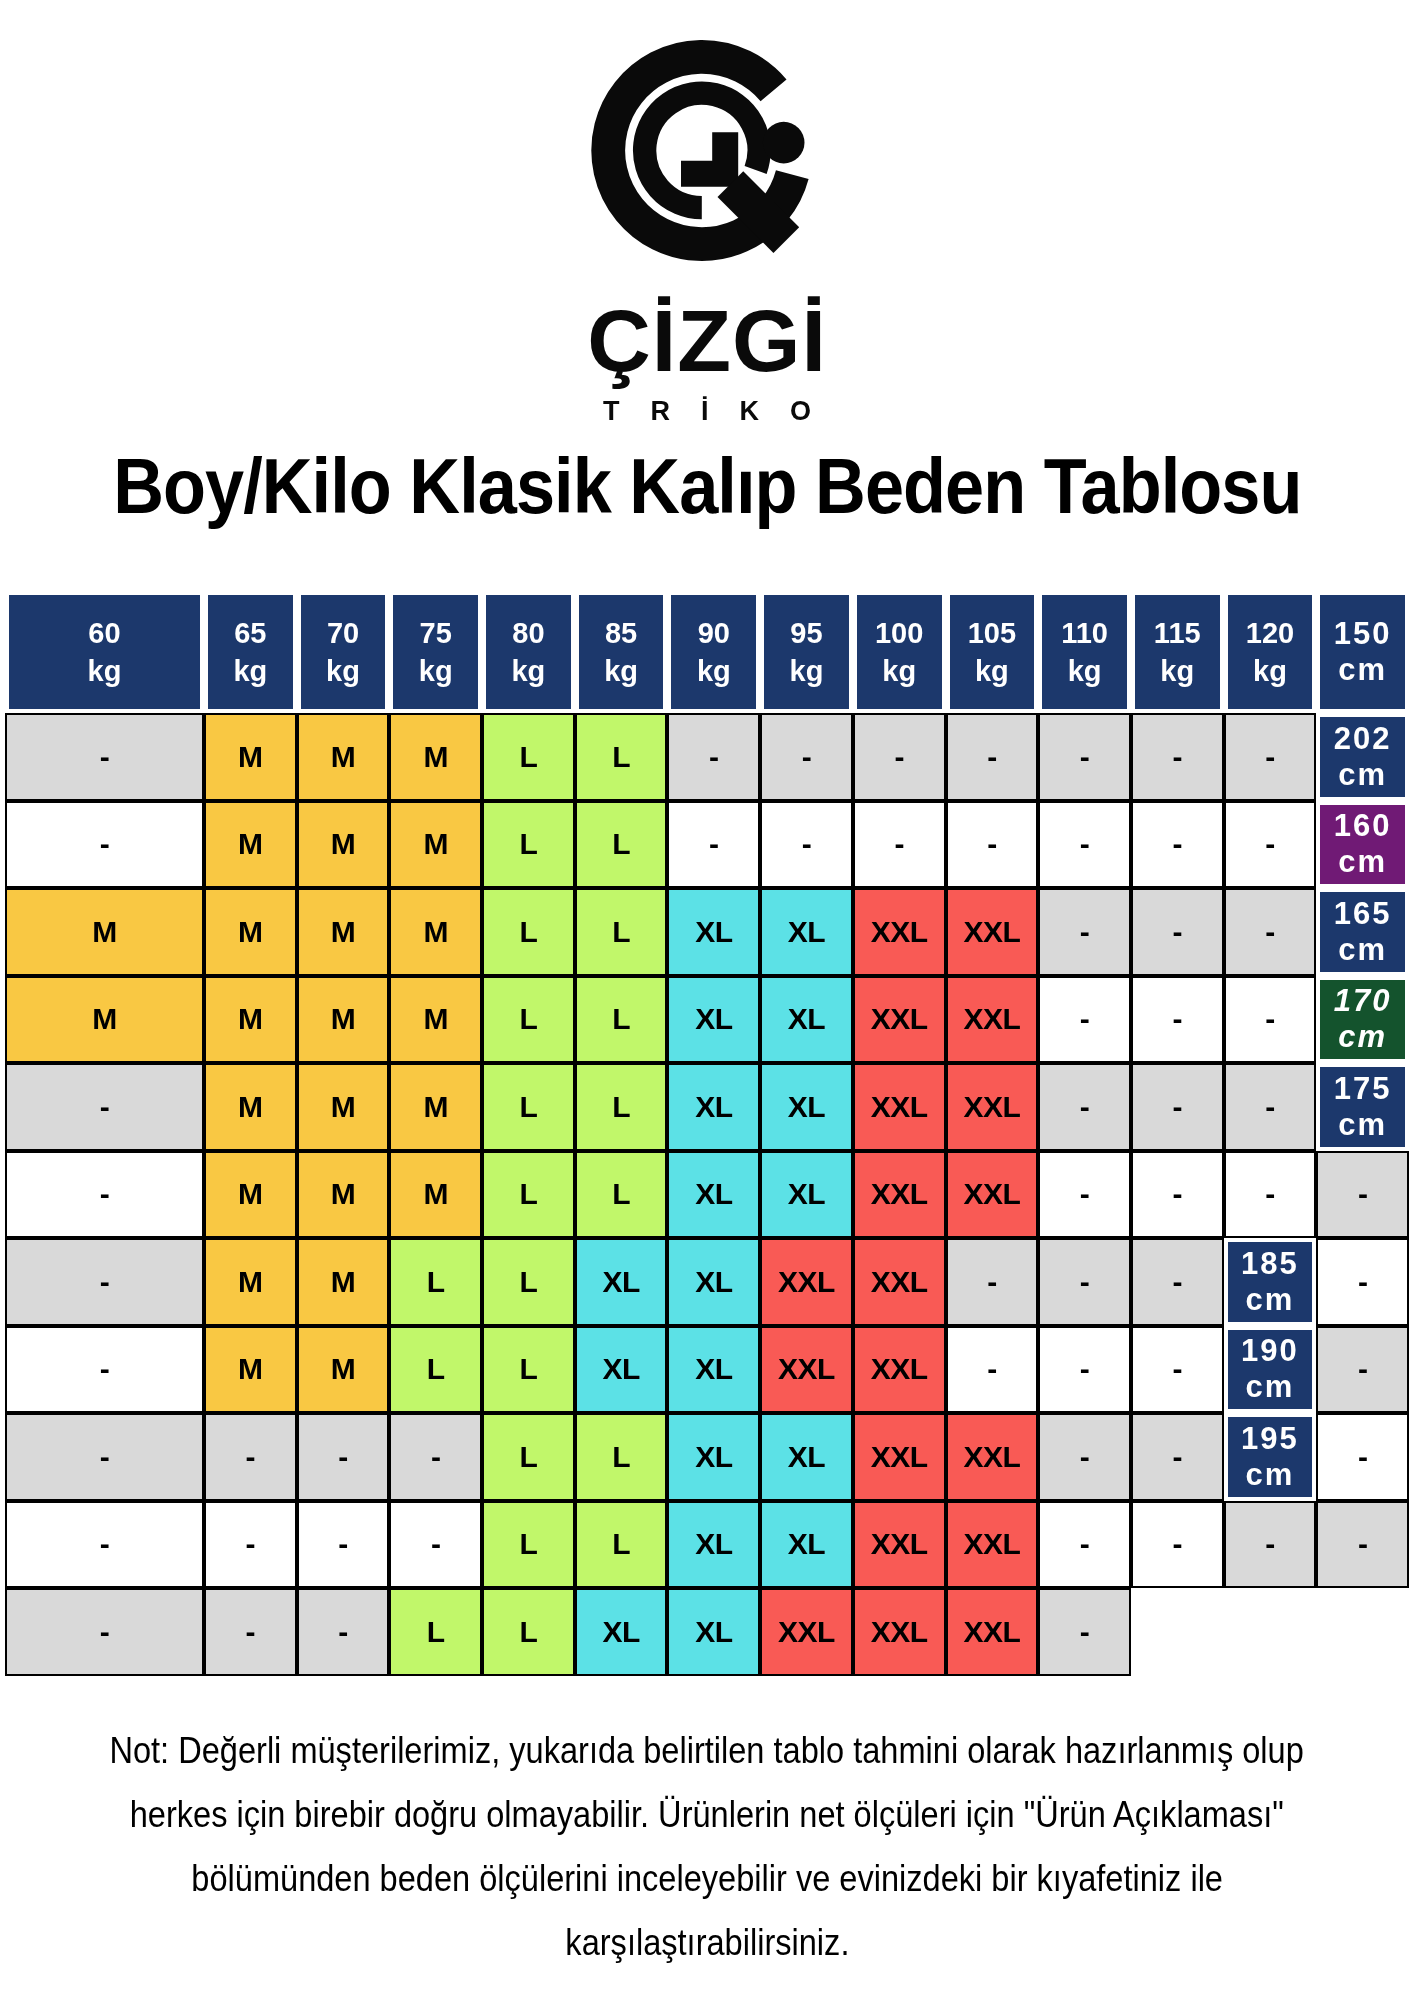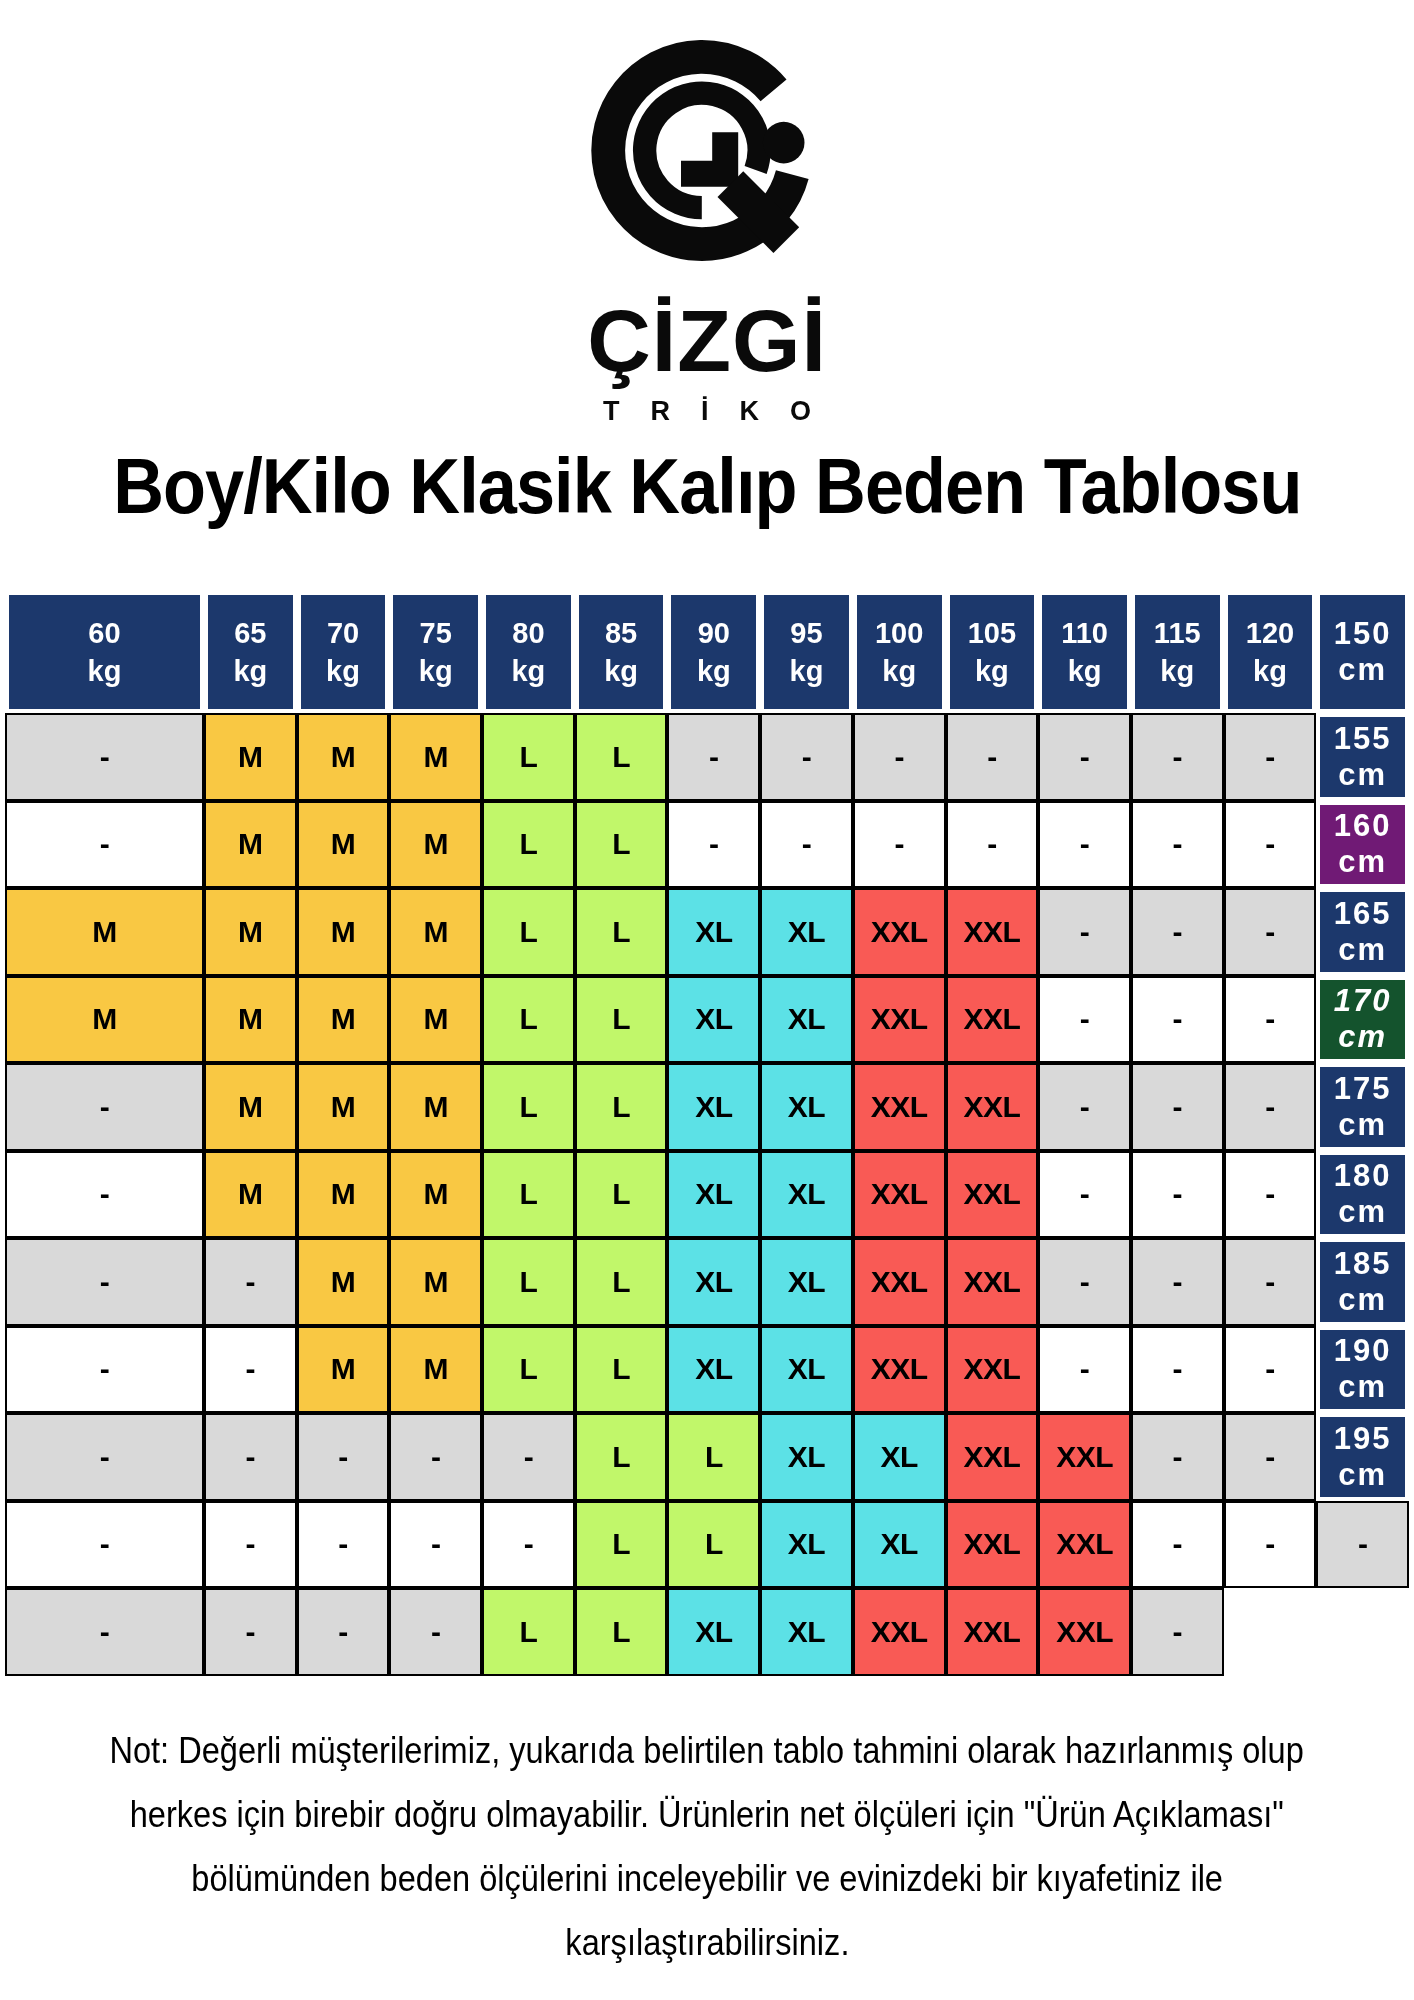--- a/index.html
+++ b/index.html
@@ -144,21 +144,21 @@
       <div class="cell data" style="background: rgb(249, 200, 67);">M</div>
       <div class="cell data" style="background: rgb(193, 247, 106);">L</div>
       <div class="cell data" style="background: rgb(193, 247, 106);">L</div>
       <div class="cell data" style="background: rgb(217, 217, 217);">-</div>
       <div class="cell data" style="background: rgb(217, 217, 217);">-</div>
       <div class="cell data" style="background: rgb(217, 217, 217);">-</div>
       <div class="cell data" style="background: rgb(217, 217, 217);">-</div>
       <div class="cell data" style="background: rgb(217, 217, 217);">-</div>
       <div class="cell data" style="background: rgb(217, 217, 217);">-</div>
       <div class="cell data" style="background: rgb(217, 217, 217);">-</div>
-      <div class="cell navy rowlab" style="background: rgb(28, 56, 108);">155 cm</div>
+      <div class="cell navy rowlab" style="background: rgb(28, 56, 108);">202 cm</div>
       <div class="cell data" style="background: rgb(255, 255, 255);">-</div>
       <div class="cell data" style="background: rgb(249, 200, 67);">M</div>
       <div class="cell data" style="background: rgb(249, 200, 67);">M</div>
       <div class="cell data" style="background: rgb(249, 200, 67);">M</div>
       <div class="cell data" style="background: rgb(193, 247, 106);">L</div>
       <div class="cell data" style="background: rgb(193, 247, 106);">L</div>
       <div class="cell data" style="background: rgb(255, 255, 255);">-</div>
       <div class="cell data" style="background: rgb(255, 255, 255);">-</div>
       <div class="cell data" style="background: rgb(255, 255, 255);">-</div>
       <div class="cell data" style="background: rgb(255, 255, 255);">-</div>
@@ -214,21 +214,20 @@
       <div class="cell data" style="background: rgb(249, 200, 67);">M</div>
       <div class="cell data" style="background: rgb(193, 247, 106);">L</div>
       <div class="cell data" style="background: rgb(193, 247, 106);">L</div>
       <div class="cell data" style="background: rgb(92, 225, 230);">XL</div>
       <div class="cell data" style="background: rgb(92, 225, 230);">XL</div>
       <div class="cell data" style="background: rgb(249, 90, 85);">XXL</div>
       <div class="cell data" style="background: rgb(249, 90, 85);">XXL</div>
       <div class="cell data" style="background: rgb(255, 255, 255);">-</div>
       <div class="cell data" style="background: rgb(255, 255, 255);">-</div>
       <div class="cell data" style="background: rgb(255, 255, 255);">-</div>
-      <div class="cell navy rowlab" style="background: rgb(28, 56, 108);">180 cm</div>
       <div class="cell data" style="background: rgb(217, 217, 217);">-</div>
       <div class="cell data" style="background: rgb(217, 217, 217);">-</div>
       <div class="cell data" style="background: rgb(249, 200, 67);">M</div>
       <div class="cell data" style="background: rgb(249, 200, 67);">M</div>
       <div class="cell data" style="background: rgb(193, 247, 106);">L</div>
       <div class="cell data" style="background: rgb(193, 247, 106);">L</div>
       <div class="cell data" style="background: rgb(92, 225, 230);">XL</div>
       <div class="cell data" style="background: rgb(92, 225, 230);">XL</div>
       <div class="cell data" style="background: rgb(249, 90, 85);">XXL</div>
       <div class="cell data" style="background: rgb(249, 90, 85);">XXL</div>

